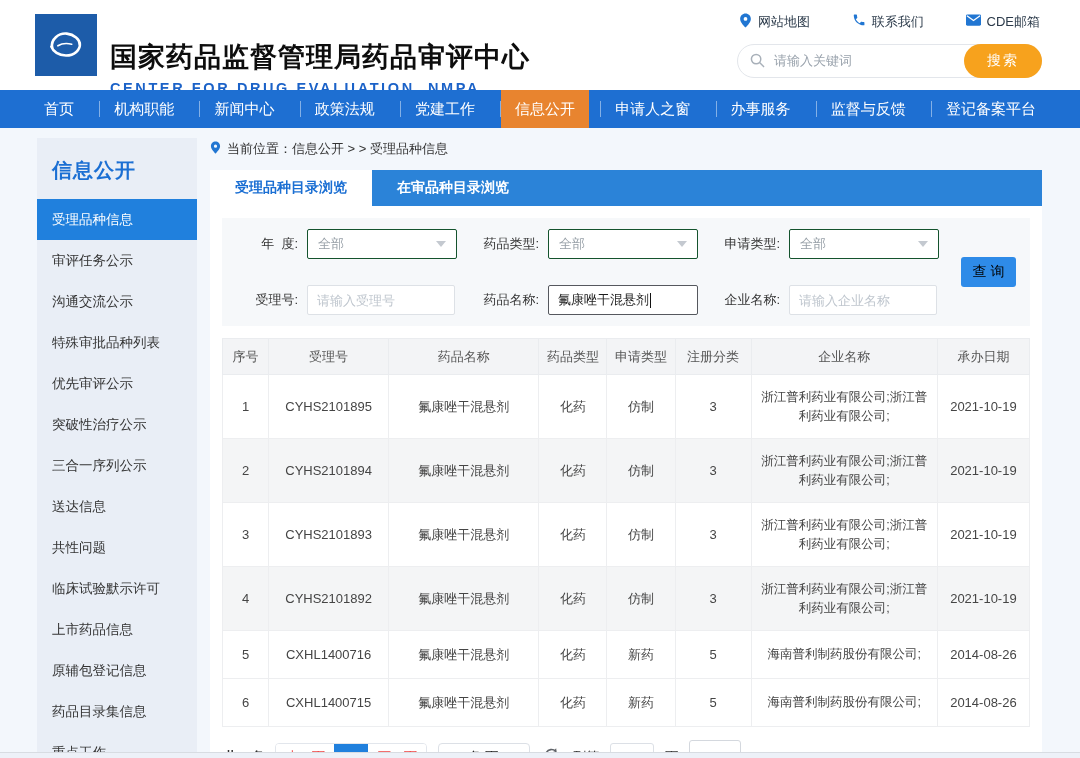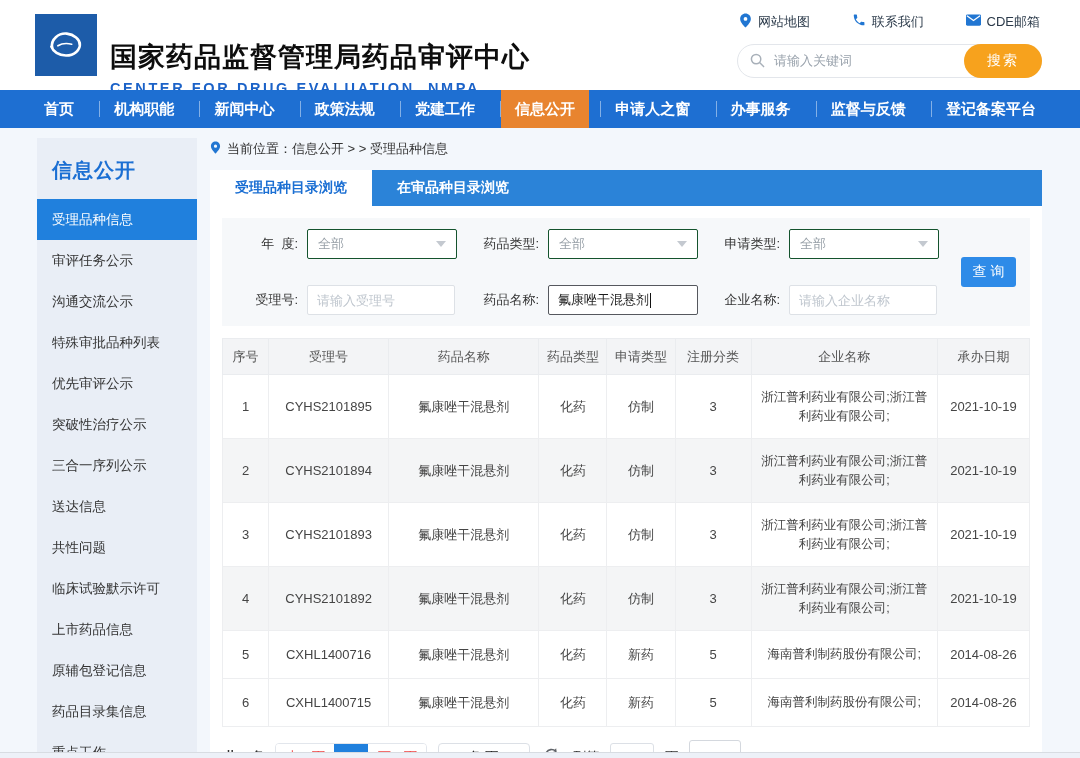--- a/index.html
+++ b/index.html
@@ -17,21 +17,21 @@
   .quick-links { display:flex; justify-content:space-between; align-items:center; margin-bottom:13px; padding:0 2px; }
   .quick-link { display:flex; align-items:center; gap:6px; font-size:13px; color:#2b3a4a; cursor:pointer; white-space:nowrap; }
   .search-bar { position:relative; height:34px; }
   .search-input { width:100%; height:34px; border:1px solid #E3E6EB; border-radius:17px; padding:0 84px 0 36px; font-size:13px; color:#333; outline:none; background:#fff; }
   .search-input::placeholder { color:#9AA3AD; }
   .magnifier { position:absolute; left:13px; top:9px; }
   .search-btn { position:absolute; right:0; top:0; height:34px; width:78px; border:none; border-radius:17px; background:#F7A21D; color:#fff; font-size:14px; letter-spacing:2px; cursor:pointer; }
 
   
   .top-nav { height:38px; flex:0 0 auto; background:#1E6FD2; display:flex; align-items:stretch; justify-content:space-between; padding:0 30px; }
-  .nav-item { position:relative; display:flex; align-items:center; padding:0 14px; color:#fff; font-size:15px; font-weight:bold; cursor:pointer; white-space:nowrap; }
+  .nav-item { position:relative; display:flex; align-items:center; padding:0 14px; color:#fff; font-size:15px; font-weight:normal; cursor:pointer; white-space:nowrap; }
   .nav-item:not(:first-child)::before { content:""; position:absolute; left:-1px; top:11px; width:1px; height:16px; background:rgba(255,255,255,.45); }
   .nav-item.active { background:#E8842F; }
 
   
   .main { flex:1; min-height:0; display:flex; gap:13px; background:#F3F7FC; padding:10px 38px 0 37px; }
   .sidebar { width:160px; flex:0 0 160px; background:#E9EEF6; overflow:hidden; }
   .sidebar-title { color:#1B6FD3; font-size:20px; font-weight:bold; padding:19px 0 15px 15px; letter-spacing:1px; }
   .sidebar-item { height:41px; line-height:41px; padding-left:15px; font-size:13.5px; color:#333; cursor:pointer; white-space:nowrap; }
   .sidebar-item.active { background:#2080DD; color:#fff; }
 
@@ -46,21 +46,21 @@
   .filter-box { background:#F6F8FA; padding:11px 14px; display:flex; align-items:stretch; }
   .filter-grid { display:grid; grid-template-columns:auto auto auto; gap:26px 20px; flex:1; }
   .field { display:flex; align-items:center; gap:9px; }
   .field-label { font-size:13px; color:#333; min-width:62px; text-align:right; white-space:pre; }
   .select { width:150px; height:30px; background:#fff; border:1px solid #14532d; border-radius:2px; display:flex; align-items:center; justify-content:space-between; padding:0 10px; font-size:13px; color:#98A0A8; cursor:pointer; }
   .caret-down { width:0; height:0; border-left:5px solid transparent; border-right:5px solid transparent; border-top:6px solid #C4C9D0; }
   .text-input { width:148px; height:30px; border:1px solid #DDE1E6; border-radius:2px; padding:0 9px; font-size:13px; color:#333; outline:none; background:#fff; }
   .text-input::placeholder { color:#BFC6CE; }
   .input-focused { width:150px; height:30px; border:1px solid #55585e; border-radius:2px; padding:0 9px; font-size:13px; color:#1c1c1c; display:flex; align-items:center; background:#fff; cursor:text; }
   .caret-bar { display:inline-block; width:1px; height:15px; background:#111; margin-left:1px; }
-  .query-btn { align-self:center; margin-left:22px; width:58px; height:30px; background:#2E8BE8; color:#ffffff; border:none; border-radius:3px; font-size:14px; letter-spacing:4px; text-indent:4px; cursor:pointer; }
+  .query-btn { align-self:center; margin-left:22px; width:58px; height:30px; background:#2E8BE8; color:#000000; border:none; border-radius:3px; font-size:14px; letter-spacing:4px; text-indent:4px; cursor:pointer; }
 
   
   .data-table { width:100%; border-collapse:collapse; margin-top:12px; table-layout:fixed; }
   .data-table th { background:#F3F4F6; font-weight:normal; color:#555; font-size:13px; height:36px; border:1px solid #EAECEF; text-align:center; }
   .data-table td { border:1px solid #EDEEF0; text-align:center; font-size:13px; color:#454545; padding:5px 8px; line-height:1.5; overflow:hidden; }
   tr.row-tall { height:64px; }
   tr.row-short { height:48px; }
   tr.striped td { background:#F4F5F6; }
   td.company { font-size:12.5px; line-height:1.45; }
 

